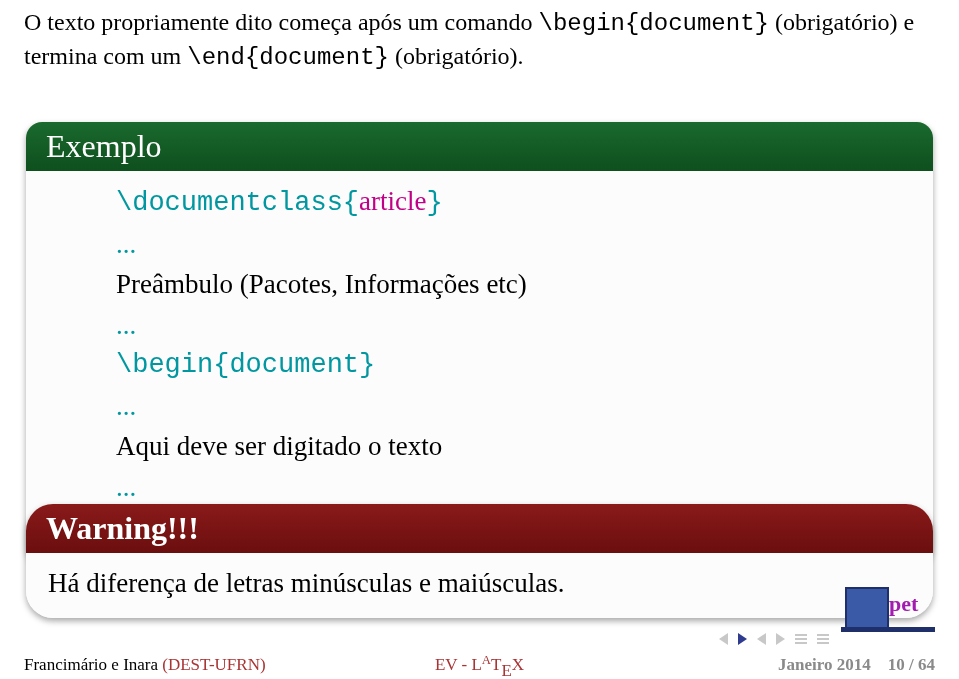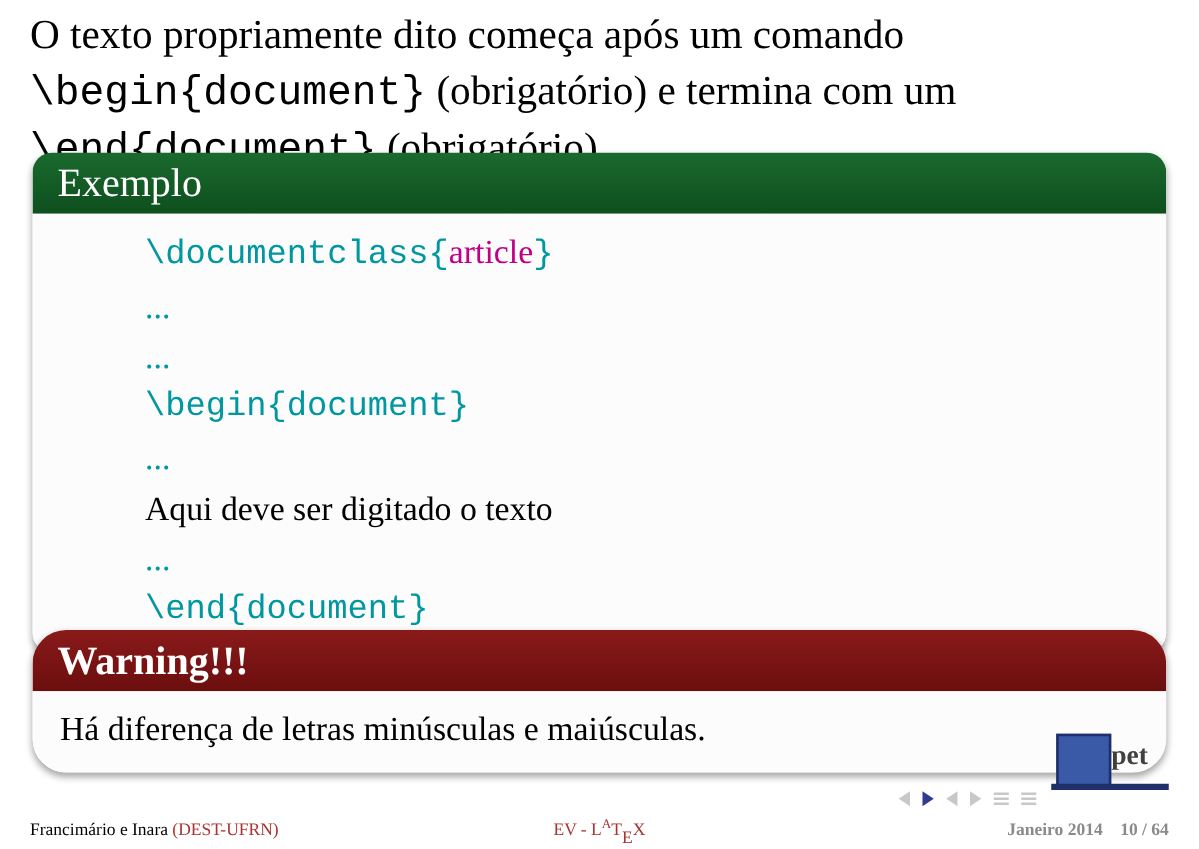--- a/index.html
+++ b/index.html
@@ -1,65 +1,66 @@
 <!DOCTYPE html>
 <html><head>
 <meta charset="utf-8">
 <style>
   html,body{margin:0;padding:0;width:959px;height:679px;background:#fff;font-family:"Times New Roman",serif;overflow:hidden;}
   .page{position:relative;width:959px;height:679px;}
-  .para{position:absolute;left:24px;top:6px;width:910px;font-size:33px;line-height:1.35;color:#000;}
+  .para{position:absolute;left:24px;top:6px;width:910px;font-size:24px;line-height:1.35;color:#000;}
   .cmd{font-family:"Courier New",monospace;}
   .box{position:absolute;left:26px;width:907px;border-radius:16px;box-shadow:0 3px 6px rgba(0,0,0,.35);overflow:hidden;}
   .box-head{padding:6px 20px 6px;font-size:32px;color:#fff;}
   .box-body{background:#fcfcfc;padding:10px 22px 14px 90px;font-size:27px;line-height:1.5;color:#000;}
   .g1{top:122px;}
   .g1 .box-head{background:#0e4f1e;background:linear-gradient(#1a6a2e,#0e4f1e);}
   .g2{top:504px;border-radius:27px;}
   .g2 .box-head{background:#6b0e0e;background:linear-gradient(#8a1a1a,#6b0e0e);color:#fff;font-weight:bold;}
   .g2 .box-body{padding-left:22px;}
   .teal{color:#0097a0;font-family:"Courier New",monospace;}
   .mag{color:#c10087;}
   .dots{color:#0097a0;}
-  .footer{position:absolute;left:0;right:0;bottom:0;height:28px;background:#fff;display:flex;align-items:center;font-size:14px;}
+  .footer{position:absolute;left:0;right:0;bottom:0;height:28px;background:#fff;display:flex;align-items:center;font-size:17px;}
   .f-auth{color:#000;margin-left:24px;}
   .f-inst{color:#a33;}
   .f-title{position:absolute;left:50%;transform:translateX(-50%);color:#000;white-space:nowrap;}
   .f-title .red{color:#a33;text-align:center;}
   .f-date{position:absolute;right:24px;color:#8a8a8a;font-weight:bold;}
   .nav{position:absolute;right:130px;bottom:34px;display:flex;gap:10px;align-items:center;font-size:14px;color:#888;}
   .nav .tri{width:0;height:0;border-style:solid;display:inline-block;}
   .tri-l{border-width:6px 9px 6px 0;border-color:transparent #c8c8c8 transparent transparent;}
   .tri-r{border-width:6px 0 6px 9px;border-color:transparent transparent transparent #2f3b8f;}
   .tri-r.pale{border-left-color:#c8c8c8;}
   .bars{display:inline-flex;flex-direction:column;gap:2px;}
   .bars span{width:12px;height:2px;background:#c8c8c8;display:block;}
   .logo{position:absolute;right:24px;bottom:44px;width:94px;height:54px;}
   .logo .cube{position:absolute;left:4px;top:6px;width:40px;height:40px;background:#3a5aa8;border:2px solid #1e2f6a;}
-  .logo .txt{position:absolute;left:48px;top:10px;font-size:22px;font-weight:bold;color:#404040;}
+  .logo .txt{position:absolute;left:48px;top:10px;font-size:22px;font-weight:bold;color:#a21caf;}
   .logo .bar{position:absolute;left:0;top:46px;width:94px;height:5px;background:#1e2f6a;}
   .latex .a{position:relative;top:-6px;font-size:.75em;}
   .latex .e{position:relative;top:6px;}
 </style>
 </head>
 <body>
 
 <div class="page">
 
   <div class="para">
     <span>O texto propriamente dito começa após um comando </span><span class="cmd">\begin{document}</span><span> (obrigatório) e termina com um </span><span class="cmd">\end{document}</span><span> (obrigatório).</span>
   </div>
 
   <div class="box g1">
     <div class="box-head">Exemplo</div>
     <div class="box-body">
       <div>
         <span class="teal">\documentclass</span><span class="teal">{</span><span class="mag">article</span><span class="teal">}</span>
       </div>
       <div class="dots">...</div>
+      <div>Preâmbulo (Pacotes, Informações etc)</div>
       <div class="dots">...</div>
       <div class="teal">\begin{document}</div>
       <div class="dots">...</div>
       <div>Aqui deve ser digitado o texto</div>
       <div class="dots">...</div>
       <div class="teal">\end{document}</div>
     </div>
   </div>
 
   <div class="box g2">

